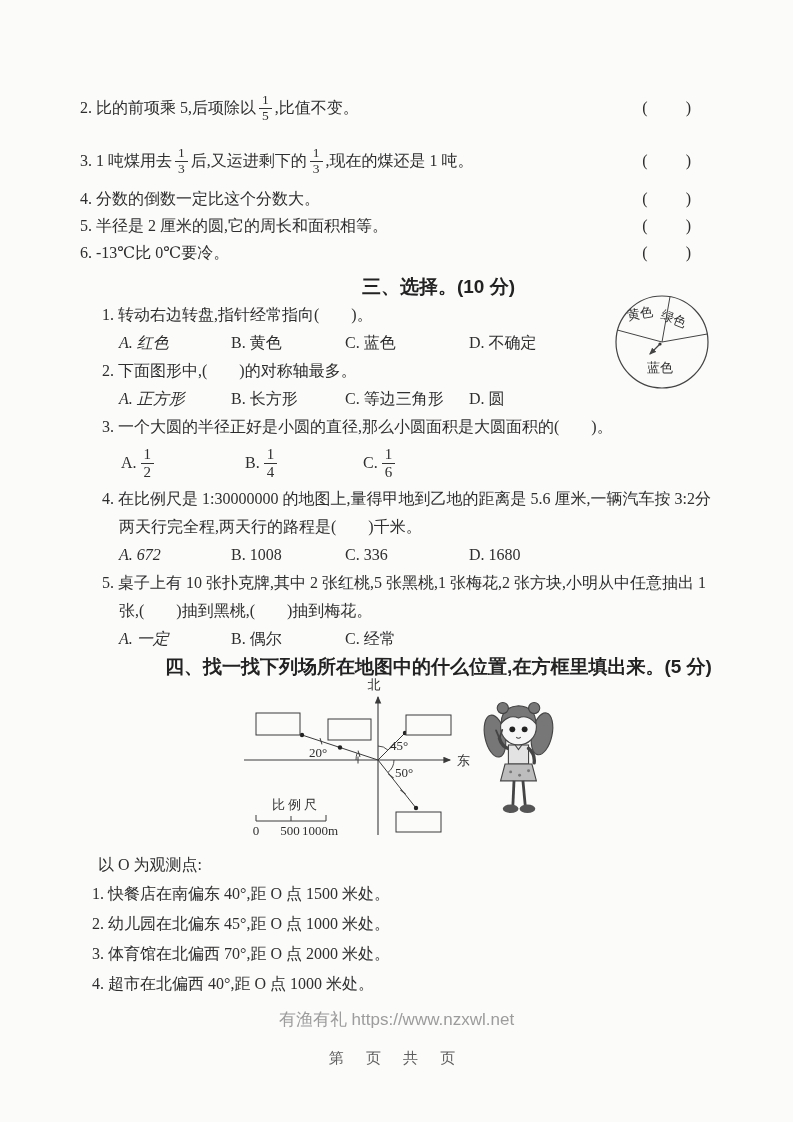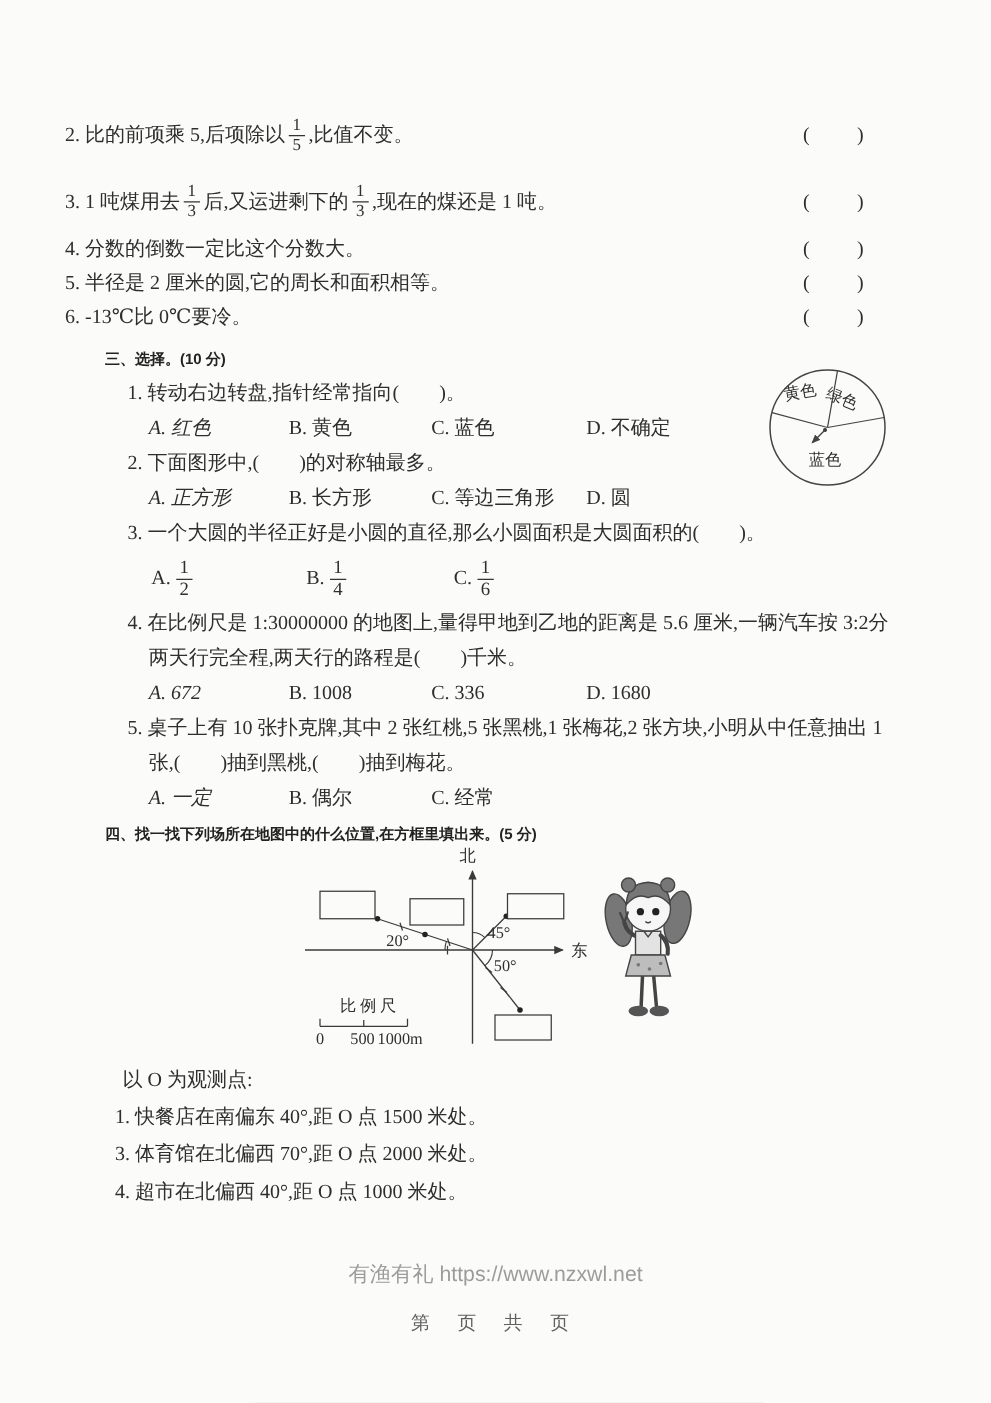--- a/index.html
+++ b/index.html
@@ -11,41 +11,41 @@
     overflow:hidden;
     font-family:"Liberation Serif","DejaVu Serif",serif;
     color:#2e2e2e;
     font-size:16px;
   }
   .content{padding-top:86px;}
 
   
   .jrow{
     display:flex;justify-content:space-between;align-items:center;
-    margin-left:52px;margin-right:100px;
+    margin-left:80px;margin-right:100px;
   }
   .jrow.h44{height:44px;}
   .jrow.h50{height:50px;margin-top:6px;}
   .jrow.h27{min-height:27px;text-align:right;}
   .jtext{display:flex;align-items:center;white-space:nowrap;}
   .jparen{white-space:nowrap;letter-spacing:2px;}
 
   
   .fr{
     display:inline-flex;flex-direction:column;align-items:center;
     vertical-align:middle;line-height:1.1;font-size:13.5px;margin:0 3px;
   }
   .fr .n{border-bottom:1.2px solid #333;padding:0 3px;}
   .fr .d{padding:0 3px;}
 
   
   .sec{
     margin-left:84px;line-height:28px;margin-top:6px;
     font-family:"Liberation Sans","DejaVu Sans",sans-serif;
-    font-weight:700;font-size:12px;color:#222;
+    font-weight:700;font-size:19px;color:#222;text-align:center;
   }
   .sec.tight{margin-top:2px;line-height:24px;}
 
   
   .qline{margin-left:102px;line-height:28px;white-space:nowrap;}
   .qline2{margin-left:119px;line-height:28px;white-space:nowrap;}
   .opts{display:flex;margin-left:119px;line-height:28px;white-space:nowrap;}
   .opts .o1{width:112px;font-style:italic;}
   .opts .o2{width:114px;}
   .opts .o3{width:124px;}
@@ -269,20 +269,21 @@
             <path d="M25,82 L24,104" stroke="#444" stroke-width="2.5"></path>
             <path d="M33,82 L35,104" stroke="#444" stroke-width="2.5"></path>
             <ellipse cx="22" cy="107" rx="7" ry="3.8" fill="#555"></ellipse>
             <ellipse cx="37" cy="107" rx="7" ry="3.8" fill="#555"></ellipse>
           </g>
         </svg>
       </div>
 
       <div class="mintro">以 O 为观测点:</div>
       <div class="mitem">1. 快餐店在南偏东 40°,距 O 点 1500 米处。</div>
+      <div class="mitem">2. 幼儿园在北偏东 45°,距 O 点 1000 米处。</div>
       <div class="mitem">3. 体育馆在北偏西 70°,距 O 点 2000 米处。</div>
       <div class="mitem">4. 超市在北偏西 40°,距 O 点 1000 米处。</div>
     </div>
   </div>
 
   <div class="spinner">
     <svg width="100" height="100" viewBox="0 0 100 100">
       <circle cx="50" cy="50" r="46" fill="#fbfbfa" stroke="#444" stroke-width="1.2"></circle>
       <line x1="50" y1="50" x2="58" y2="4.7" stroke="#444" stroke-width="1"></line>
       <line x1="50" y1="50" x2="5.6" y2="38.1" stroke="#444" stroke-width="1"></line>

